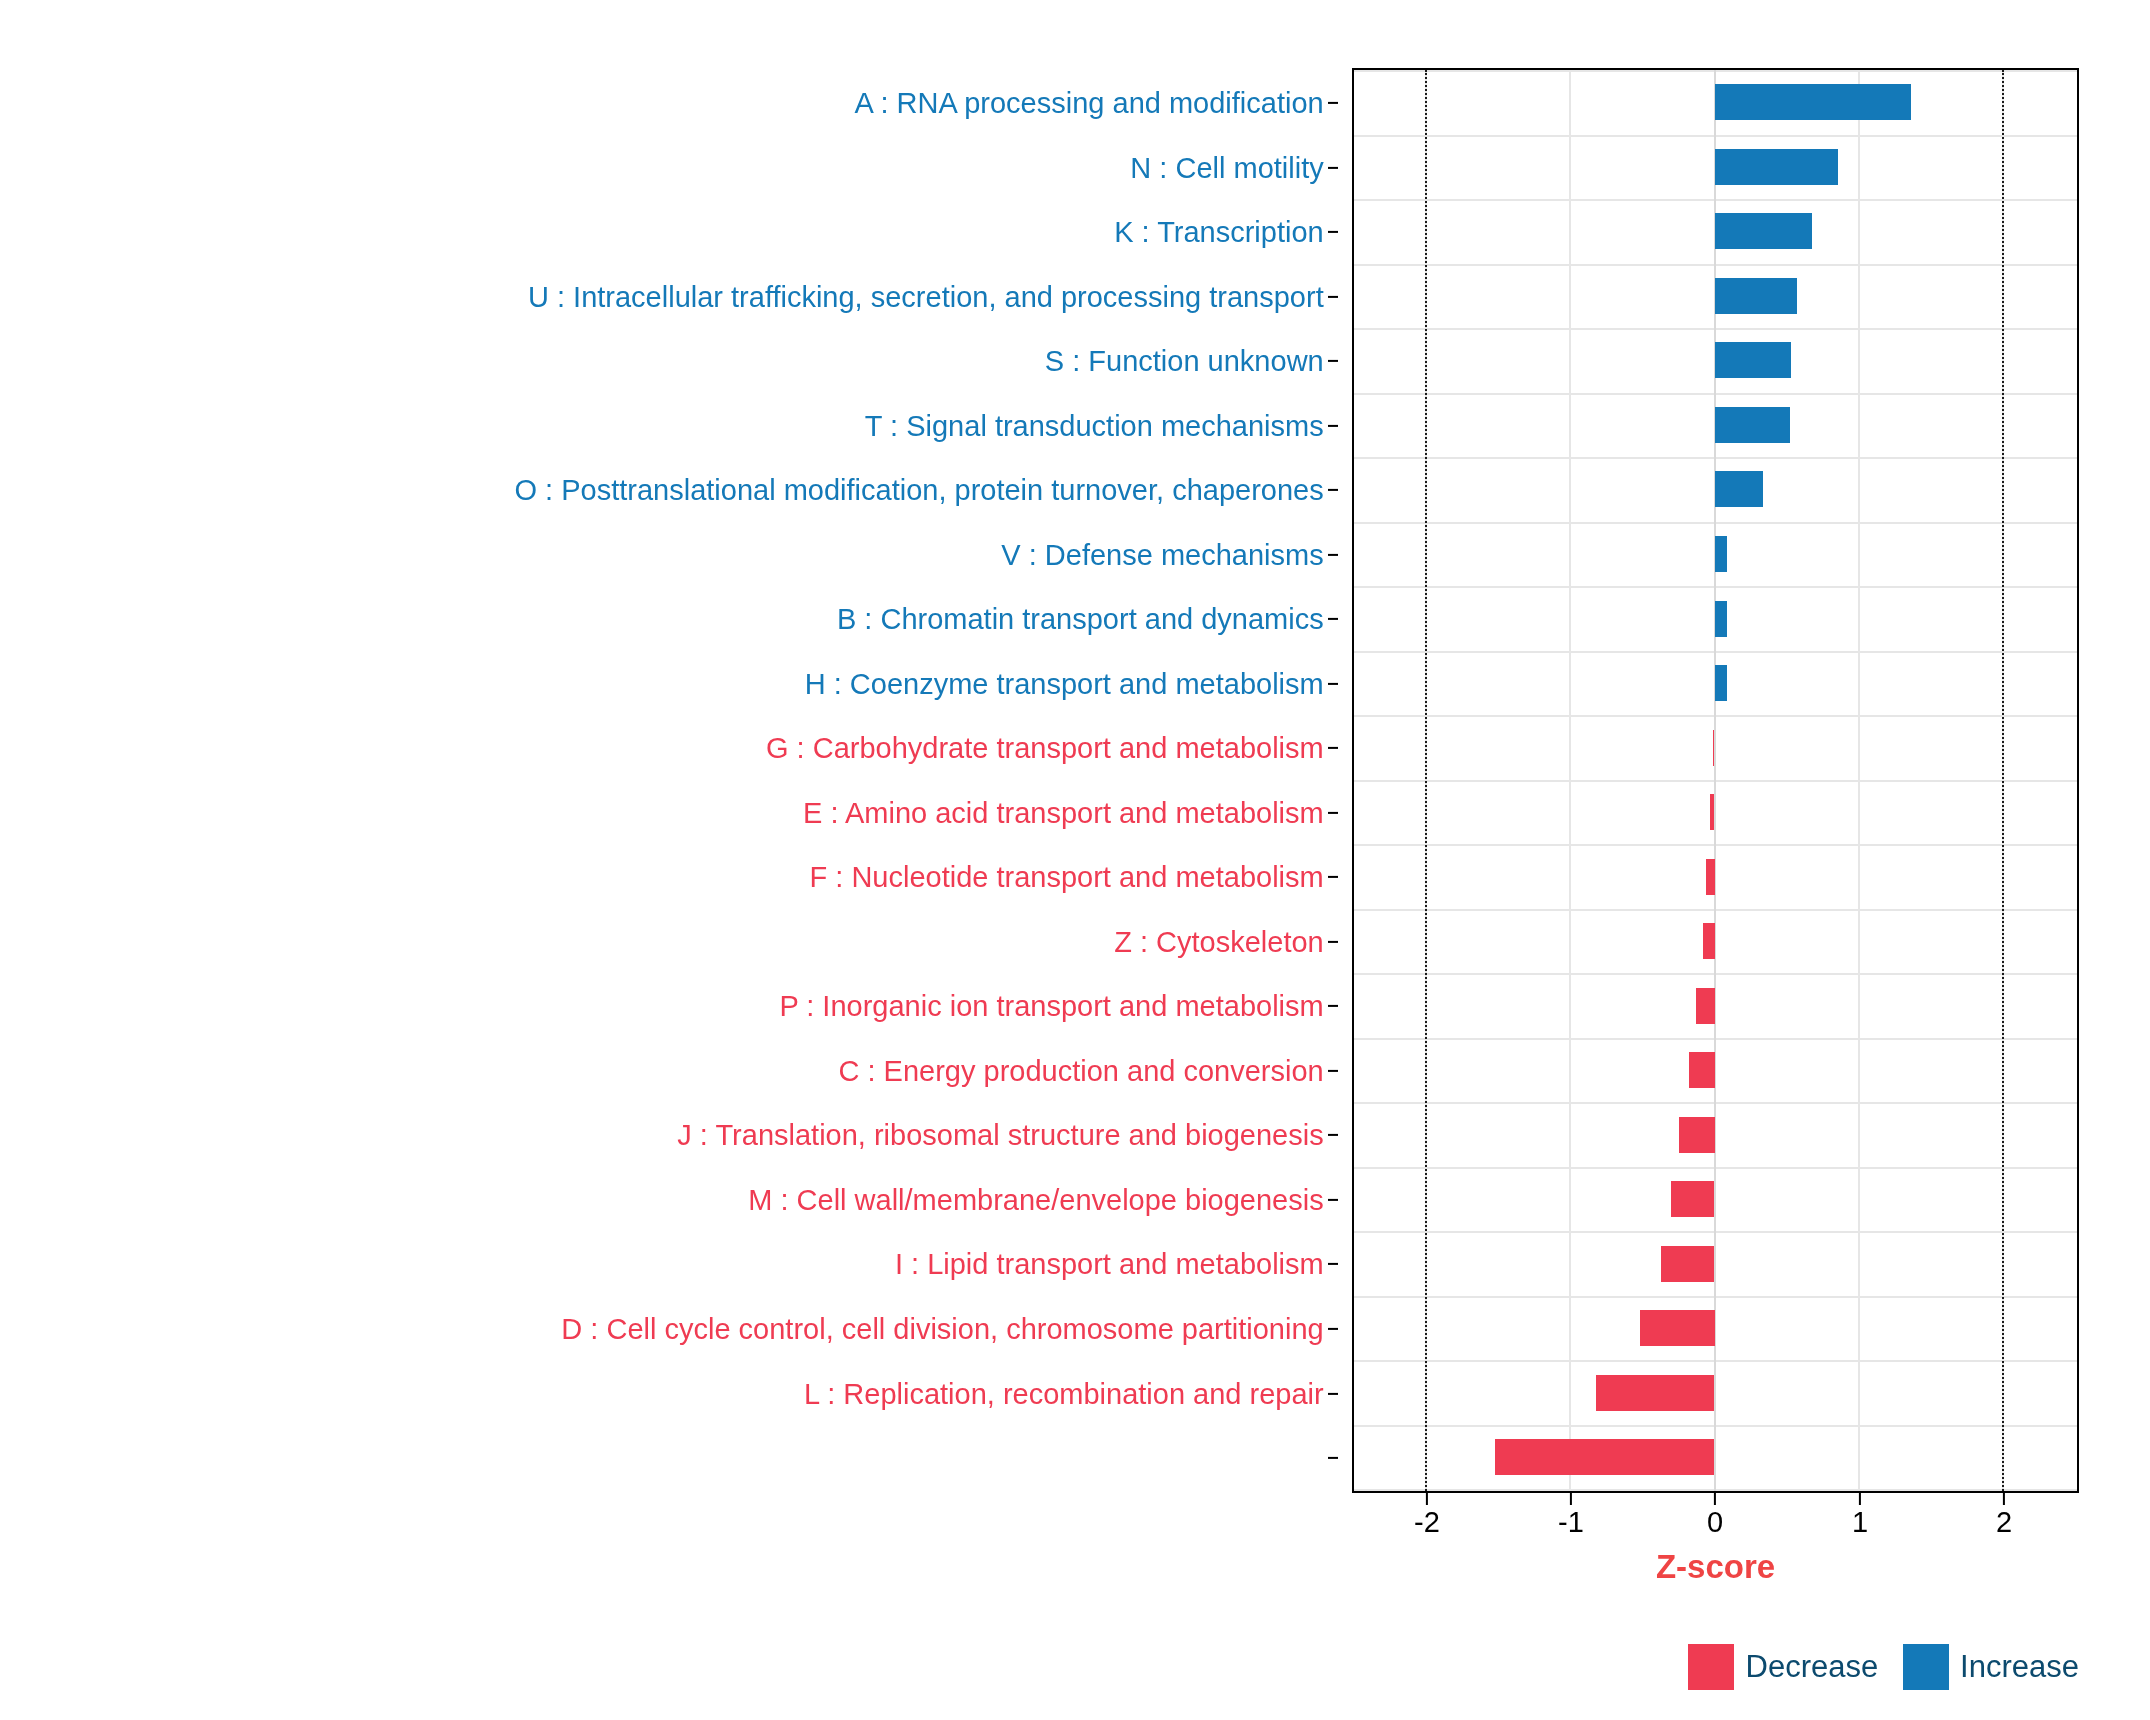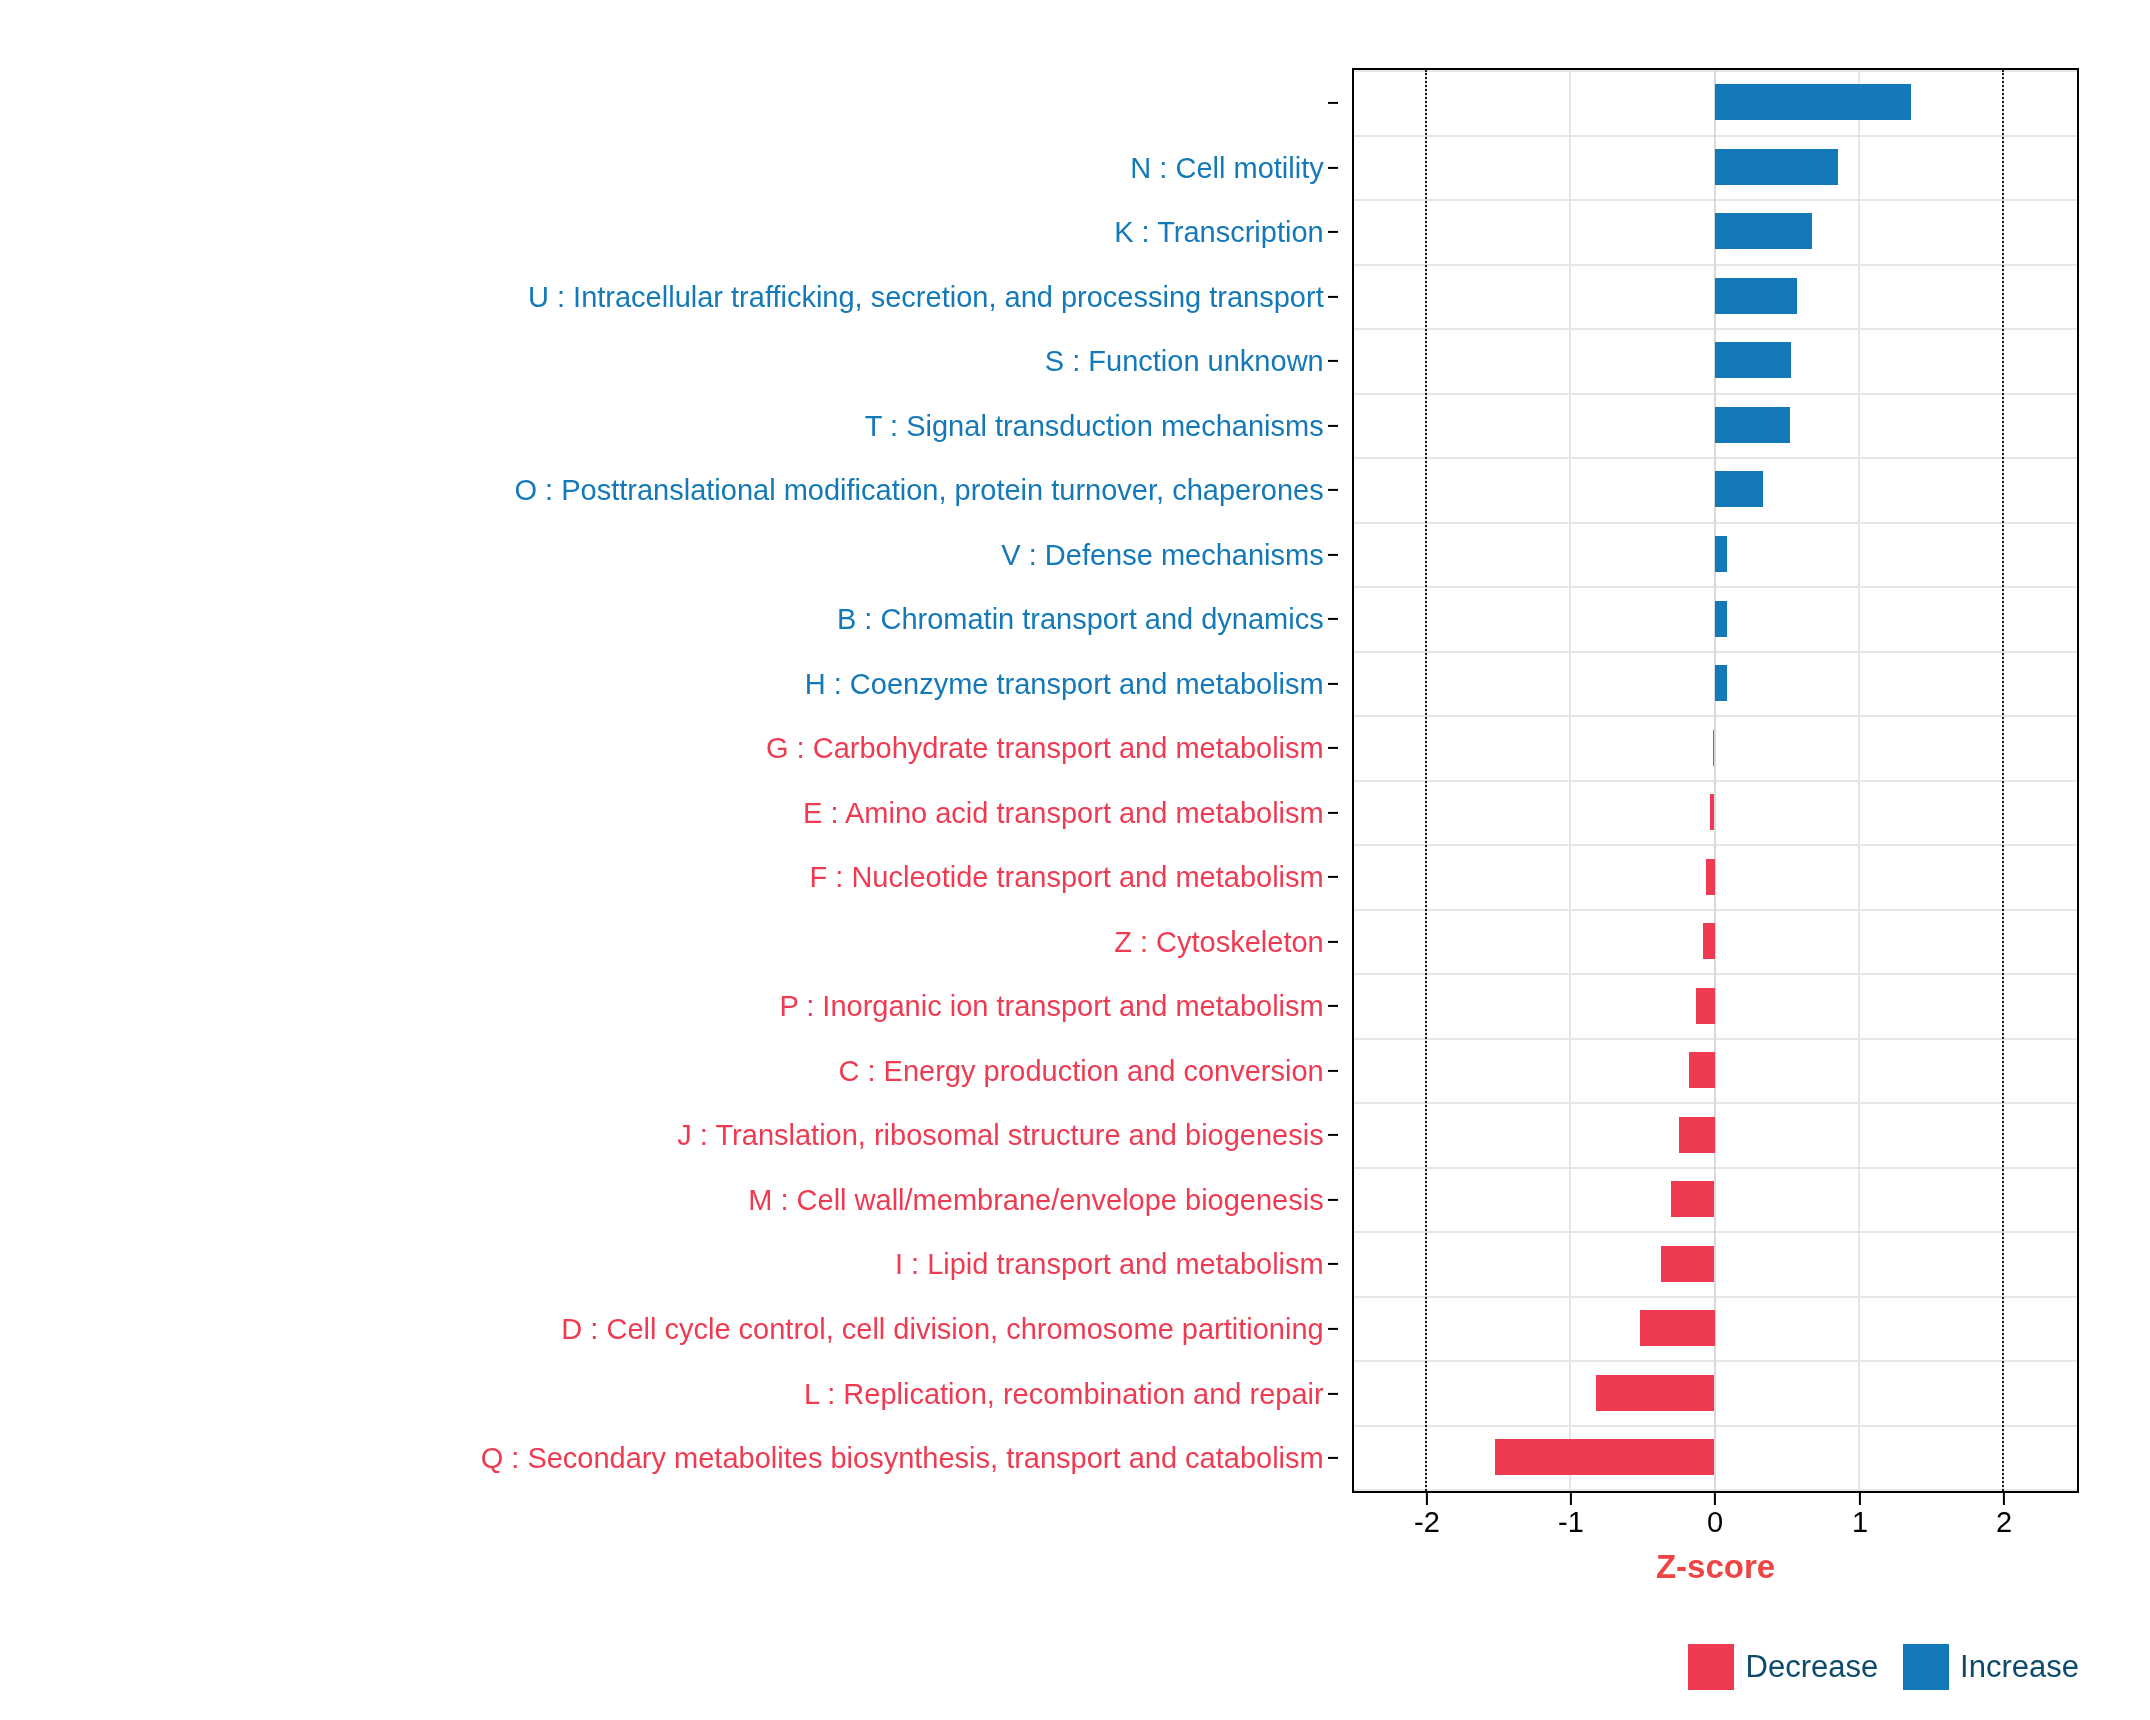--- a/index.html
+++ b/index.html
@@ -166,20 +166,21 @@
     color: #0c4a6e;
     white-space: nowrap;
   }
 </style>
 </head>
 <body>
 
 <div id="chart-root">
 
   <div id="ylabels">
+      <div class="ylabel increase" style="top: 35px;">A : RNA processing and modification</div>
       <div class="ytick" style="top: 35px;"></div>
       <div class="ylabel increase" style="top: 100px;">N : Cell motility</div>
       <div class="ytick" style="top: 100px;"></div>
       <div class="ylabel increase" style="top: 164px;">K : Transcription</div>
       <div class="ytick" style="top: 164px;"></div>
       <div class="ylabel increase" style="top: 229px;">U : Intracellular trafficking, secretion, and processing transport</div>
       <div class="ytick" style="top: 229px;"></div>
       <div class="ylabel increase" style="top: 293px;">S : Function unknown</div>
       <div class="ytick" style="top: 293px;"></div>
       <div class="ylabel increase" style="top: 358px;">T : Signal transduction mechanisms</div>
@@ -207,21 +208,20 @@
       <div class="ylabel decrease" style="top: 1067px;">J : Translation, ribosomal structure and biogenesis</div>
       <div class="ytick" style="top: 1067px;"></div>
       <div class="ylabel decrease" style="top: 1132px;">M : Cell wall/membrane/envelope biogenesis</div>
       <div class="ytick" style="top: 1132px;"></div>
       <div class="ylabel decrease" style="top: 1196px;">I : Lipid transport and metabolism</div>
       <div class="ytick" style="top: 1196px;"></div>
       <div class="ylabel decrease" style="top: 1261px;">D : Cell cycle control, cell division, chromosome partitioning</div>
       <div class="ytick" style="top: 1261px;"></div>
       <div class="ylabel decrease" style="top: 1326px;">L : Replication, recombination and repair</div>
       <div class="ytick" style="top: 1326px;"></div>
-      <div class="ylabel decrease" style="top: 1390px;">Q : Secondary metabolites biosynthesis, transport and catabolism</div>
       <div class="ytick" style="top: 1390px;"></div>
     </div>
 
   <div id="panel">
       <div class="gridline-h" style="top: 0px;"></div>
       <div class="gridline-h" style="top: 65px;"></div>
       <div class="gridline-h" style="top: 129px;"></div>
       <div class="gridline-h" style="top: 194px;"></div>
       <div class="gridline-h" style="top: 258px;"></div>
       <div class="gridline-h" style="top: 323px;"></div>

